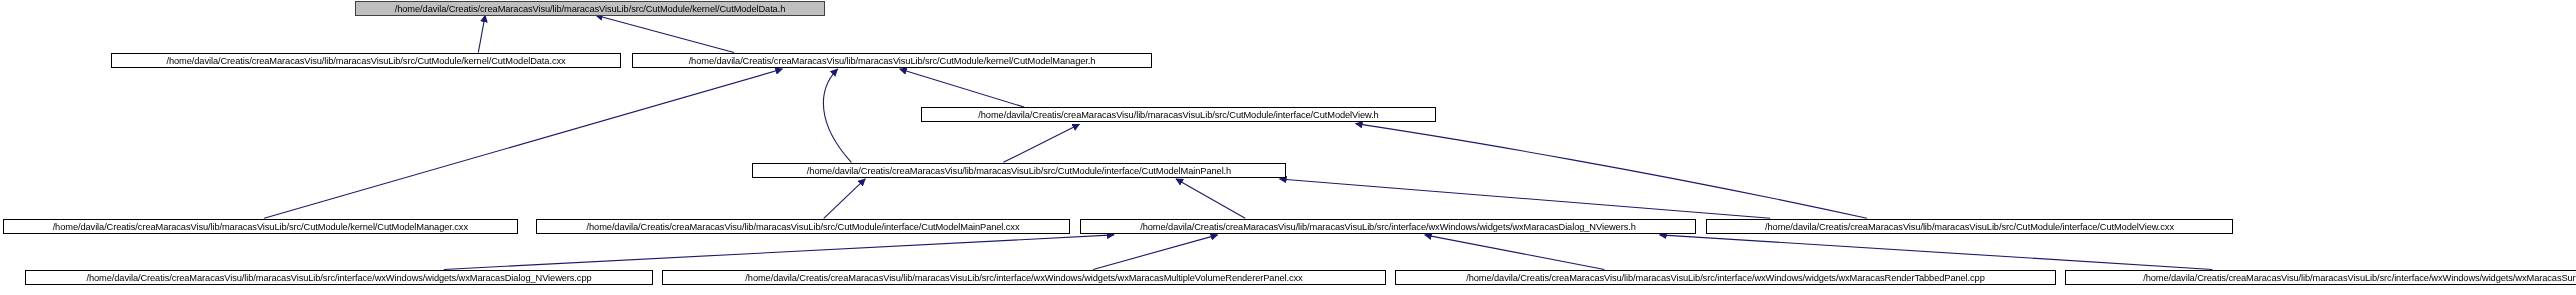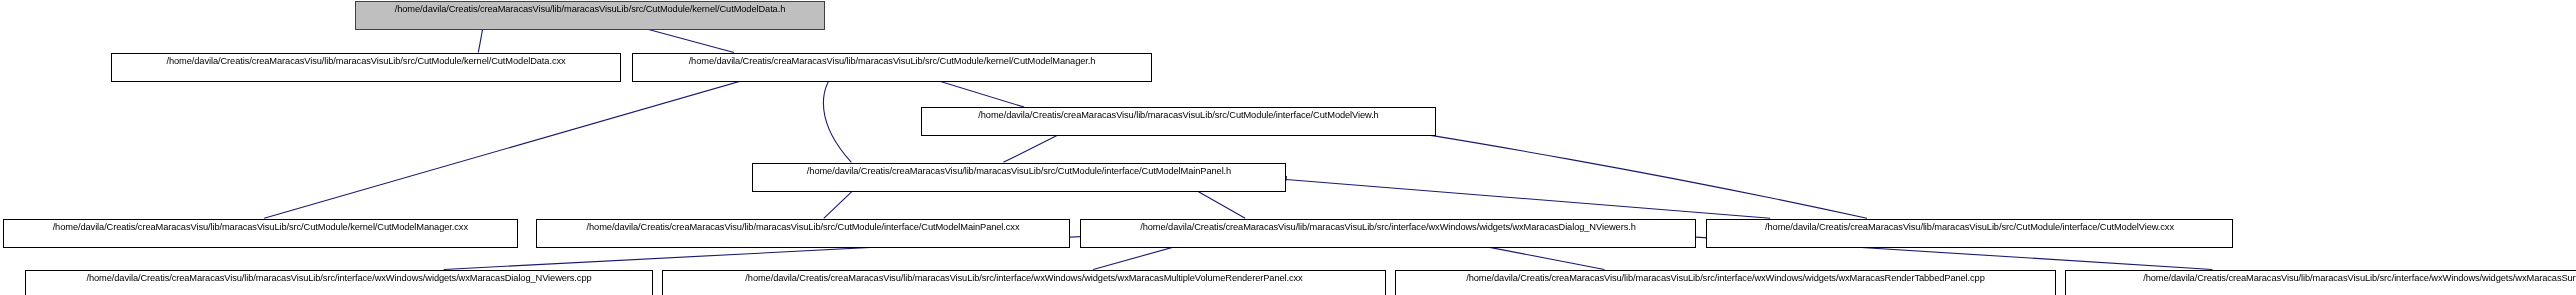--- a/index.html
+++ b/index.html
@@ -4,21 +4,21 @@
 <style>
   html,body{margin:0;padding:0;background:#ffffff;}
   body{font-family:"Liberation Sans","DejaVu Sans",sans-serif;}
   #graph{position:relative;width:2576px;height:295px;background:#ffffff;overflow:hidden;}
   #edges{position:absolute;left:0;top:0;width:2576px;height:295px;pointer-events:none;}
   .node{
     position:absolute;
     box-sizing:border-box;
     border:0.7px solid #000000;
     background:#ffffff;
-    height:29px;
+    height:15px;
     line-height:14px;
     text-align:center;
     font-size:9.3px;
     color:#000000;
     white-space:nowrap;
     overflow:hidden;
     letter-spacing:-0.1px;
   }
   .node.root{
     background:#bfbfbf;

